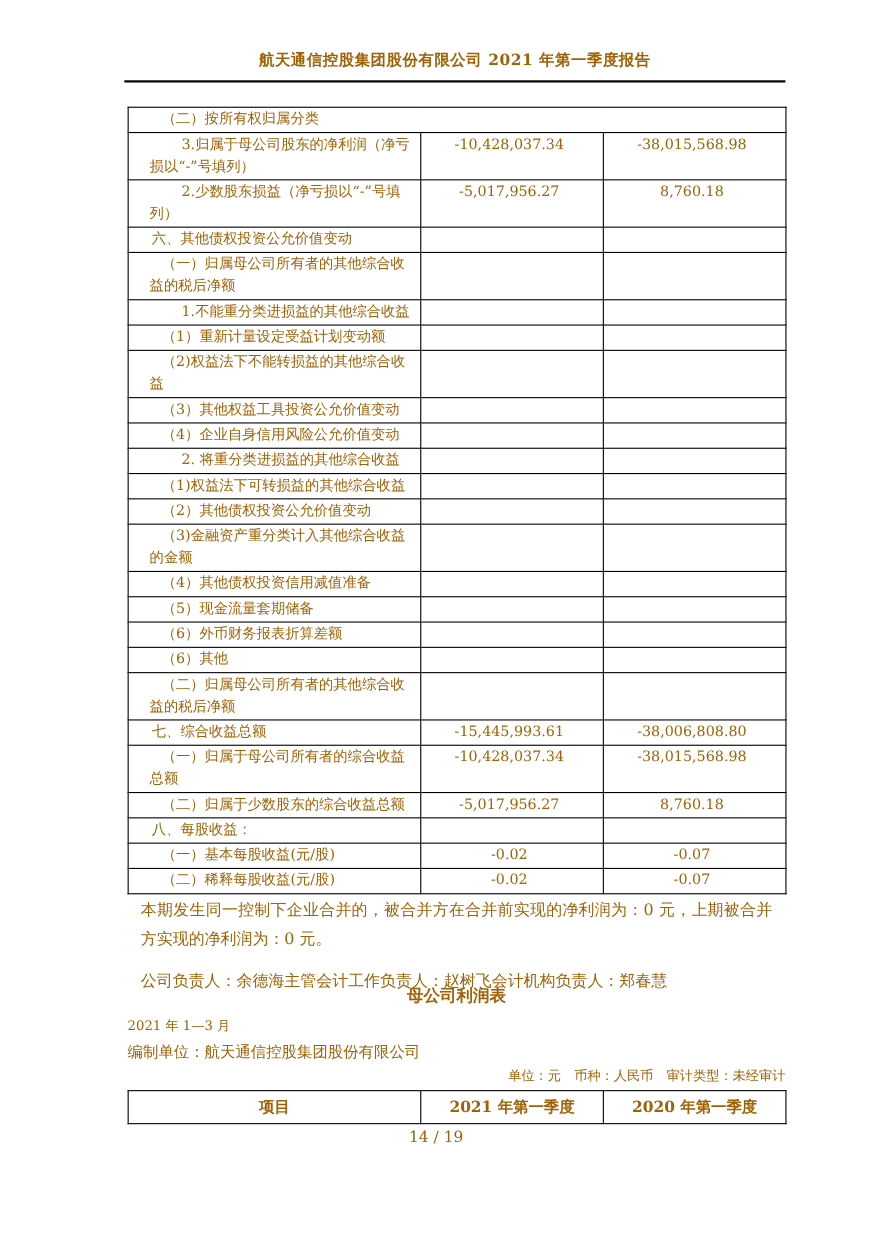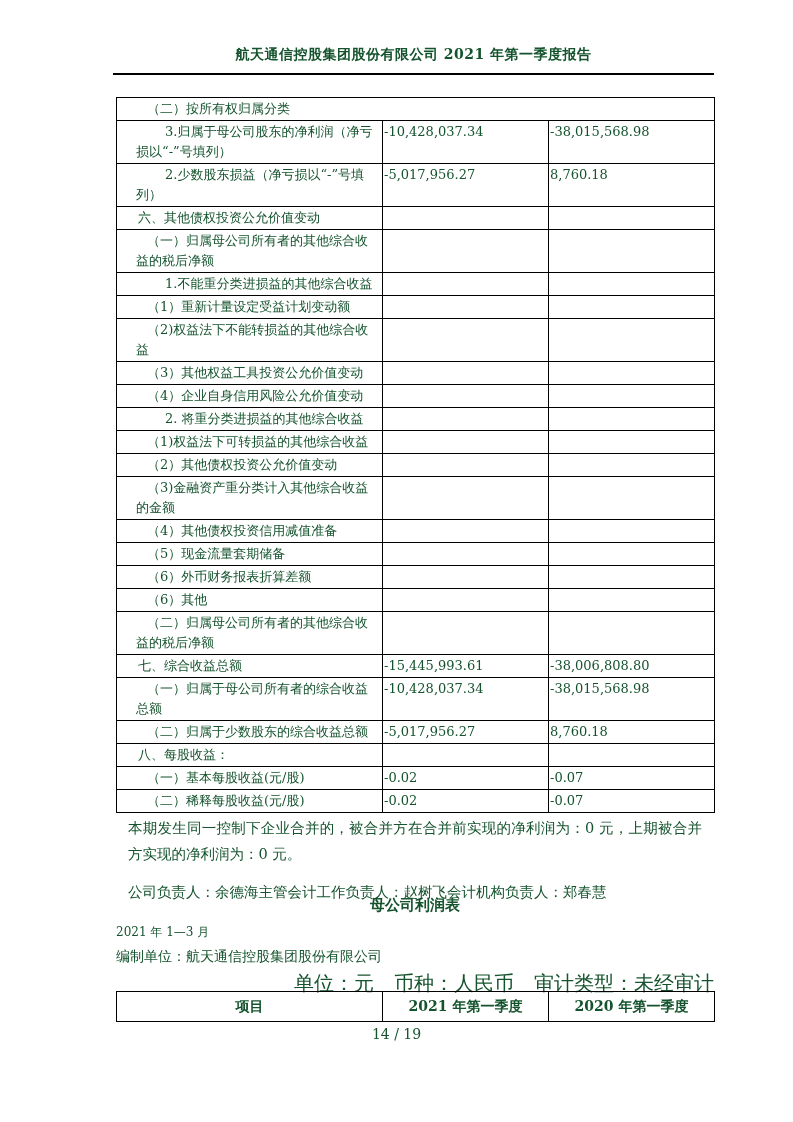--- a/index.html
+++ b/index.html
@@ -1,21 +1,21 @@
 <!DOCTYPE html>
 <html><head>
 <meta charset="utf-8">
 <style>
   html,body{margin:0;padding:0;background:#ffffff;}
   .page{
     position:relative;
     width:793px;height:1122px;
     background:#ffffff;
     font-family:"DejaVu Serif","Liberation Serif",serif;
-    color:#14532d;
+    color:#a16207;
     overflow:hidden;
     border-radius:15px;
   }
   .doc-header{
     position:absolute;left:113px;top:46px;width:601px;
     text-align:center;font-weight:bold;font-size:14px;
     padding-bottom:9px;border-bottom:2px solid #000;
     letter-spacing:0.5px;
   }
   .fin-table{
@@ -24,21 +24,21 @@
     border:1.5px solid #000;
   }
   .fin-table td{
     border:1px solid #000;
     vertical-align:top;
     font-size:13px;line-height:20px;
     padding:1px 1px;
     word-break:break-all;
   }
   .fin-table td.label-cell{padding-left:19px;padding-right:2px;text-align:left;}
-  .fin-table td.num-cell{text-align:left;padding-right:6px;}
+  .fin-table td.num-cell{text-align:center;padding-right:6px;}
   .lvl-a{text-indent:2px;}
   .lvl-b{text-indent:11px;}
   .lvl-c{text-indent:29px;}
   .note-block{
     position:absolute;left:116px;top:803px;width:598px;
     font-size:14.5px;line-height:26px;text-align:justify;
   }
   .note-block p{margin:12px;}
   .stmt-title{
     position:absolute;left:116px;top:896px;width:598px;
@@ -47,21 +47,21 @@
   .stmt-period{
     position:absolute;left:116px;top:924px;width:598px;
     text-align:left;font-size:12px;
   }
   .stmt-prepared{
     position:absolute;left:116px;top:948px;width:598px;
     text-align:left;font-size:14px;
   }
   .stmt-meta{
     position:absolute;left:116px;top:970px;width:598px;
-    text-align:right;font-size:20px;
+    text-align:right;font-size:12px;
   }
   .fin-table2{
     position:absolute;left:116px;top:991px;
     border-collapse:collapse;table-layout:fixed;width:598px;
     border:1.5px solid #000;
   }
   .fin-table2 th{
     border:1px solid #000;
     font-size:14px;font-weight:bold;
     text-align:center;vertical-align:middle;

